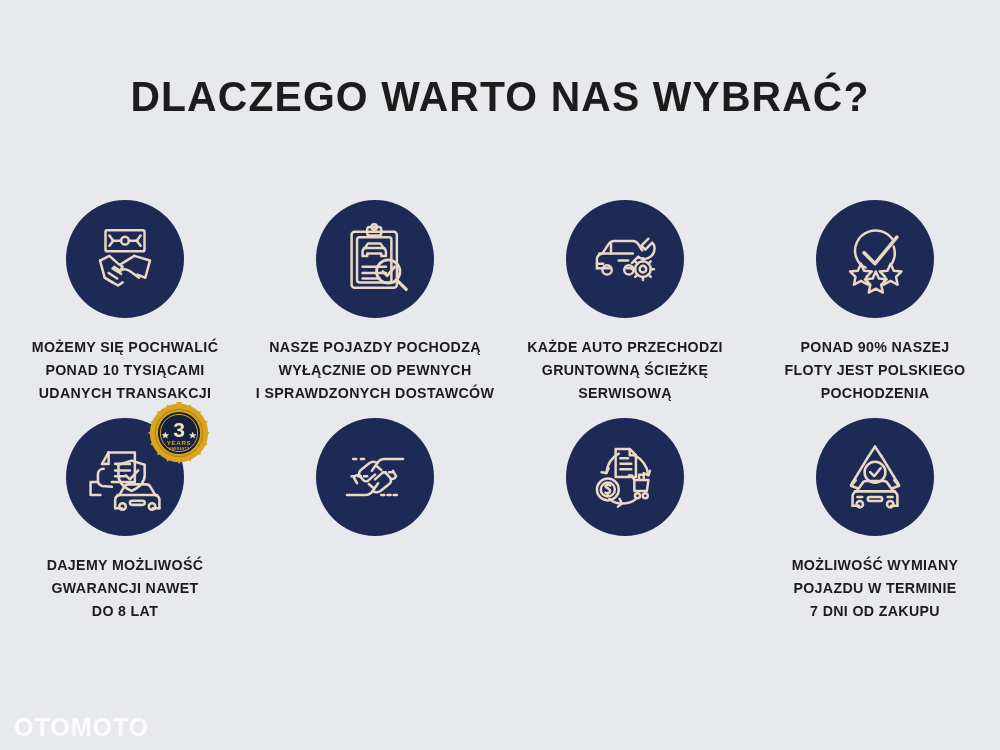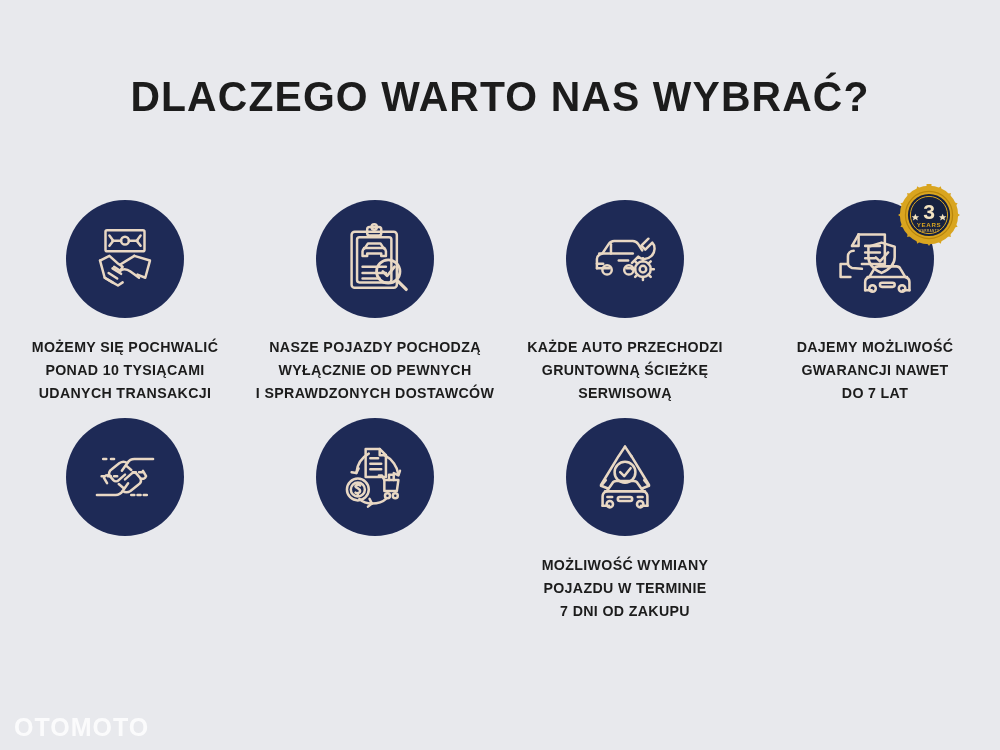--- a/index.html
+++ b/index.html
@@ -164,20 +164,37 @@
           <circle cx="73" cy="63" r="4.2"></circle>
           <path d="M73 49 V53 M73 73 V77 M59 63 H63 M83 63 H87 M63 53 L66 56 M80 70 L83 73 M83 53 L80 56 M66 70 L63 73"></path>
         </svg>
       </div>
     </div>
     <div class="caption">KAŻDE AUTO PRZECHODZI
 GRUNTOWNĄ ŚCIEŻKĘ
 SERWISOWĄ</div>
   </div>
 
+  <div class="cell">
+    <div class="icon-wrap">
+      <div class="circle">
+        <svg width="78" height="78" viewBox="0 0 100 100" fill="none" stroke="#e9d8c4" stroke-width="3.2" stroke-linecap="round" stroke-linejoin="round">
+          <path d="M72 24 C65 15 53 11 42 15 C28 20 21 35 26 48 C28 54 33 59 38 61"></path>
+          <path d="M74 34 C77 43 75 53 69 59"></path>
+          <path d="M36 42 L50 56 L78 22" stroke-width="4.6"></path>
+          <path d="M32 56 L36 65 L46 66 L39 73 L41 83 L32 78 L23 83 L25 73 L18 66 L28 65 Z"></path>
+          <path d="M70 56 L74 65 L84 66 L77 73 L79 83 L70 78 L61 83 L63 73 L56 66 L66 65 Z"></path>
+          <path d="M51 66 L55 75 L65 76 L58 83 L60 93 L51 88 L42 93 L44 83 L37 76 L47 75 Z"></path>
+        </svg>
+      </div>
+    </div>
+    <div class="caption">PONAD 90% NASZEJ
+FLOTY JEST POLSKIEGO
+POCHODZENIA</div>
+  </div>
 
   <div class="cell">
     <div class="icon-wrap">
       <div class="circle">
         <svg width="82" height="82" viewBox="0 0 100 100" fill="none" stroke="#e9d8c4" stroke-width="3.1" stroke-linecap="round" stroke-linejoin="round">
           <path d="M30 20 H62 V56 H34"></path>
           <path d="M30 20 V34 L22 34"></path>
           <path d="M30 20 L22 34"></path>
           <path d="M38 34 H56 M38 42 H56 M38 49 H50"></path>
           <path d="M24 40 C20 40 17 43 17 47 V55 C17 58 19 60 22 61 L34 62"></path>
@@ -225,21 +242,21 @@
           <text x="0" y="6" text-anchor="middle" fill="#f2e3c0" font-family="Liberation Sans, sans-serif" font-size="34" font-weight="bold" id="badge-num">3</text>
           <text x="0" y="20" text-anchor="middle" fill="#d9a520" font-family="Liberation Sans, sans-serif" font-size="10" font-weight="bold" letter-spacing="1" id="badge-unit">YEARS</text>
           <text x="0" y="28" text-anchor="middle" fill="#c8a04a" font-family="Liberation Sans, sans-serif" font-size="5" font-weight="bold" letter-spacing="0.6" id="badge-sub">WARRANTY</text>
           <polygon points="-22,-2 -20.2,2 -16,2 -19.2,4.8 -18,9 -22,6.4 -26,9 -24.8,4.8 -28,2 -23.8,2" fill="#f2e3c0"></polygon>
           <polygon points="22,-2 23.8,2 28,2 24.8,4.8 26,9 22,6.4 18,9 19.2,4.8 16,2 20.2,2" fill="#f2e3c0"></polygon>
         </g>
       </svg>
     </div>
     <div class="caption">DAJEMY MOŻLIWOŚĆ
 GWARANCJI NAWET
-DO 7 LAT</div>
+DO 8 LAT</div>
   </div>
 
   <div class="cell">
     <div class="icon-wrap">
       <div class="circle">
         <svg width="78" height="78" viewBox="0 0 100 100" fill="none" stroke="#e9d8c4" stroke-width="3.2" stroke-linecap="round" stroke-linejoin="round">
           <path d="M86 27 H62 C58 27 55 29 53 32 L46 42"></path>
           <path d="M53 32 C50 30 46 30 43 32 L33 40 C30 42 29 45 30 48 L35 54 C37 56 40 56 42 54 L50 47"></path>
           <path d="M30 48 C27 47 24 48 23 51 L27 58"></path>
           <path d="M52 36 L58 41"></path>

